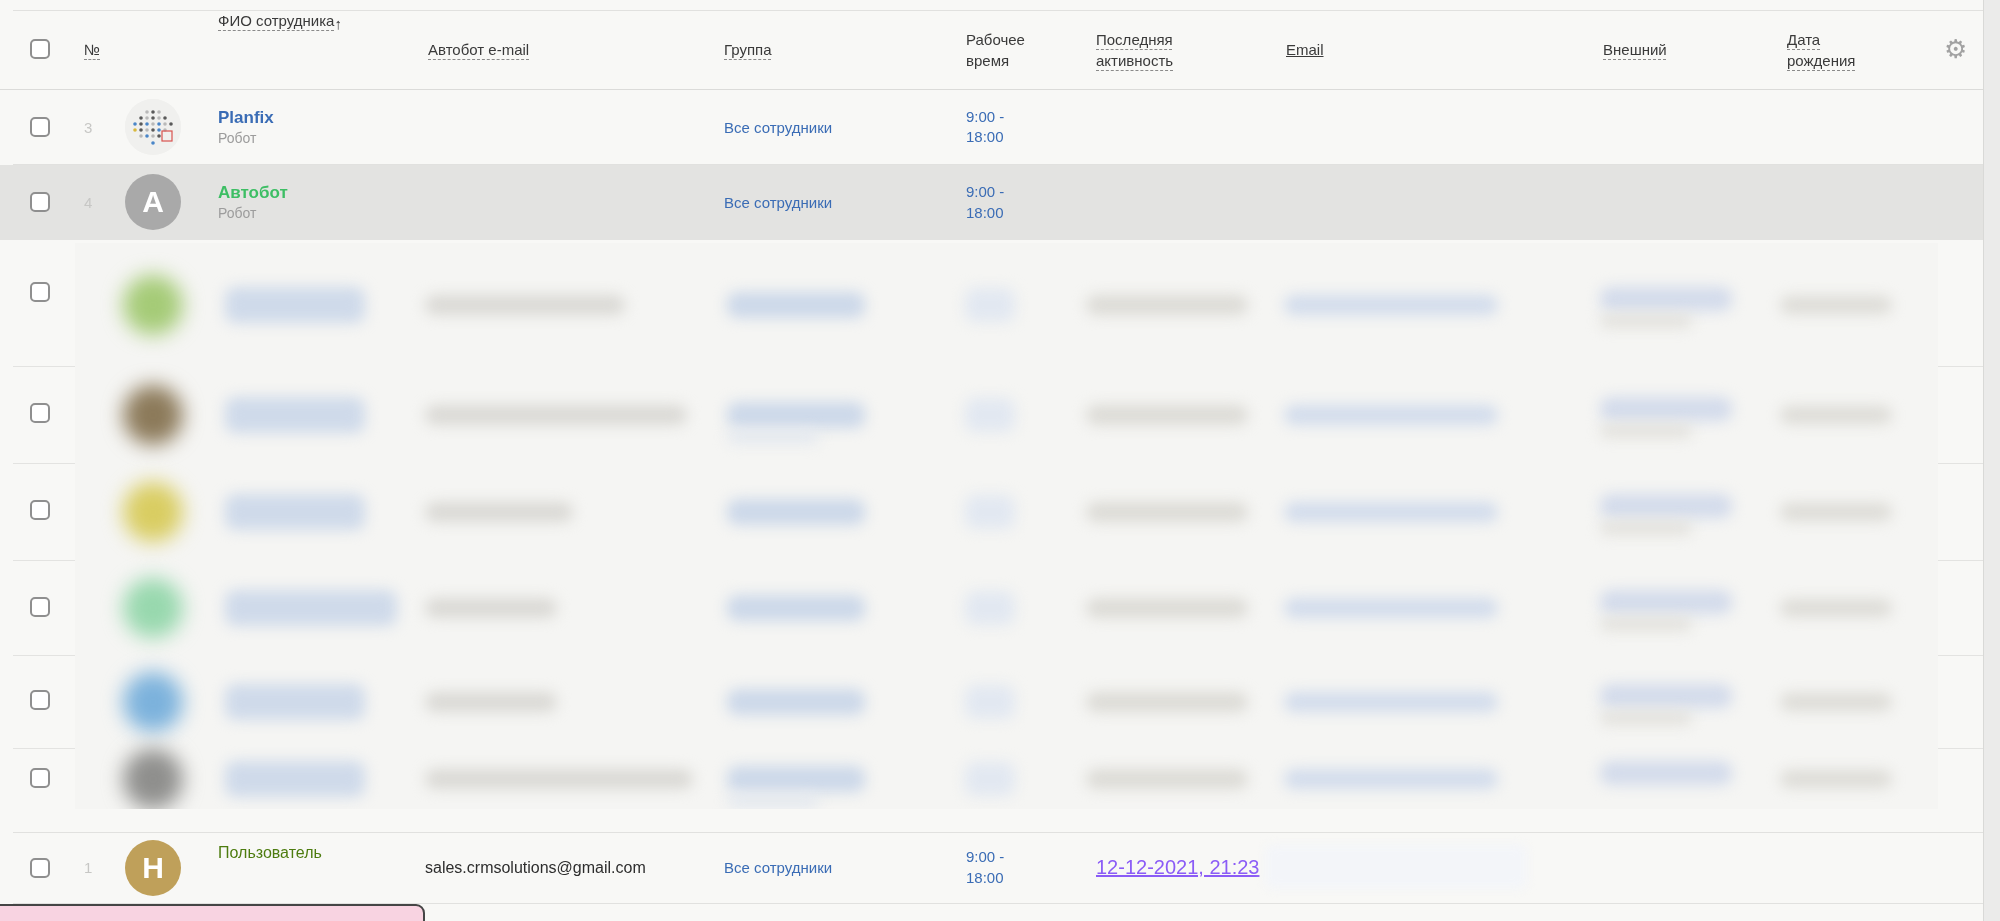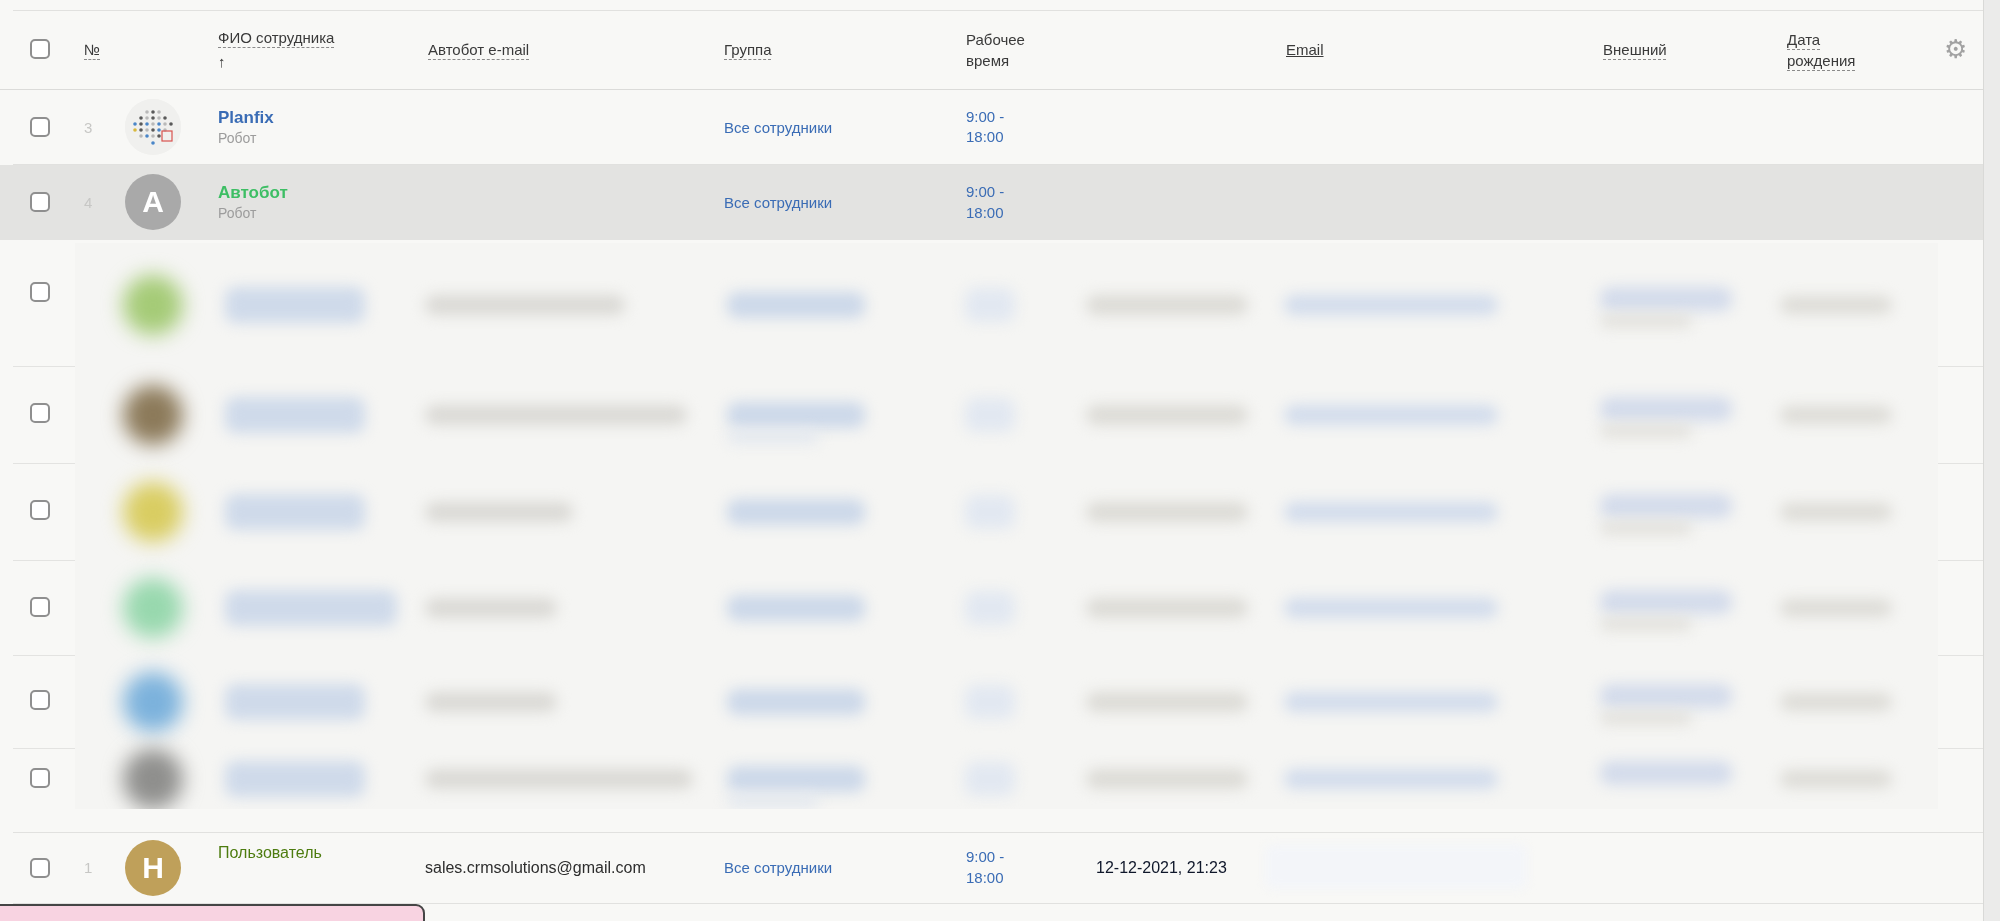--- a/index.html
+++ b/index.html
@@ -12,21 +12,21 @@
   .hairline{position:absolute;height:1px;background:#e1e1df;}
   
   .scroll-gutter{position:absolute;right:0;top:0;width:16px;height:921px;background:#ebebea;border-left:1px solid #d9d9d7;}
   
   .cb{position:absolute;left:30px;width:20px;height:20px;border:2px solid #8f8f8f;border-radius:5px;background:#fff;box-sizing:border-box;}
   
   .thead{position:absolute;left:0;top:10px;width:1983px;height:79px;border-bottom:1px solid #dbdbd9;}
   .hcell{position:absolute;top:0;height:79px;display:flex;align-items:center;font-size:15px;color:#3a3a3a;line-height:1.4;}
   .dashed{text-decoration:underline dashed;text-decoration-color:#8a8a8a;text-decoration-thickness:1px;text-underline-offset:4px;}
   .hc-num{left:84px;}
-  .hc-name{left:218px;flex-direction:column;align-items:flex-start;justify-content:center;}
+  .hc-name{left:218px;align-items:flex-start;justify-content:center;}
   .sort-arrow{font-size:15px;color:#3a3a3a;margin-top:3px;}
   .hc-ext{left:428px;}
   .hc-group{left:724px;}
   .hc-time{left:966px;width:72px;}
   .hc-act{left:1096px;width:112px;}
   .hc-email{left:1286px;text-decoration:underline;}
   .hc-phone{left:1603px;}
   .hc-birth{left:1787px;width:96px;}
   .gear{position:absolute;left:1944px;top:0;height:79px;display:flex;align-items:center;font-size:26px;color:#a2a2a2;cursor:pointer;}
   
@@ -35,21 +35,21 @@
   .rnum{position:absolute;left:84px;top:0;height:100%;display:flex;align-items:center;font-size:15px;color:#c7c7c5;}
   .avatar{position:absolute;left:125px;width:56px;height:56px;border-radius:50%;display:flex;align-items:center;justify-content:center;}
   .avatar-letter{color:#fff;font-size:30px;font-weight:bold;}
   .namecell{position:absolute;left:218px;top:0;height:100%;display:flex;flex-direction:column;justify-content:center;}
   .pname{font-size:17px;font-weight:600;line-height:1.3;}
   .prole{font-size:14px;color:#9c9c9c;line-height:1.3;}
   .cell{position:absolute;top:0;height:100%;display:flex;align-items:center;font-size:15px;}
   .c-ext{left:425px;font-size:16px;color:#2d2d2d;}
   .c-group{left:724px;color:#3a6cb5;}
   .c-time{left:966px;width:56px;color:#3a6cb5;line-height:1.35;}
-  .c-act{left:1096px;color:#0f172a;font-size:16px;}
+  .c-act{left:1096px;color:#8b5cf6;font-size:20px;text-decoration:underline;}
   .link{cursor:pointer;}
   
   .blur-zone{position:absolute;left:75px;top:243px;width:1863px;height:566px;background:#f5f5f3;overflow:hidden;z-index:2;}
   .brow{position:absolute;left:0;width:100%;}
   .blob{position:absolute;top:50%;transform:translateY(-50%);border-radius:10px;filter:blur(7px);}
   .b-avatar{left:48px;width:60px;height:60px;border-radius:50%;filter:blur(10px);}
   .b-name{left:150px;width:140px;height:36px;background:#cfdaea;}
   .b-ext{left:350px;width:200px;height:20px;background:#dad9d5;}
   .b-group{left:652px;width:138px;height:26px;background:#ccd8e9;}
   .b-g2{left:652px;margin-top:22px;width:92px;height:13px;background:#e3e8ef;}
@@ -97,20 +97,23 @@
     </div>
 
     <div class="hcell hc-group">
       <span class="dashed">Группа</span>
     </div>
 
     <div class="hcell hc-time">
       <span>Рабочее время</span>
     </div>
 
+    <div class="hcell hc-act">
+      <span class="dashed">Последняя активность</span>
+    </div>
 
     <div class="hcell hc-email">
       <span>Email</span>
     </div>
 
     <div class="hcell hc-phone">
       <span class="dashed">Внешний</span>
     </div>
 
     <div class="hcell hc-birth">

